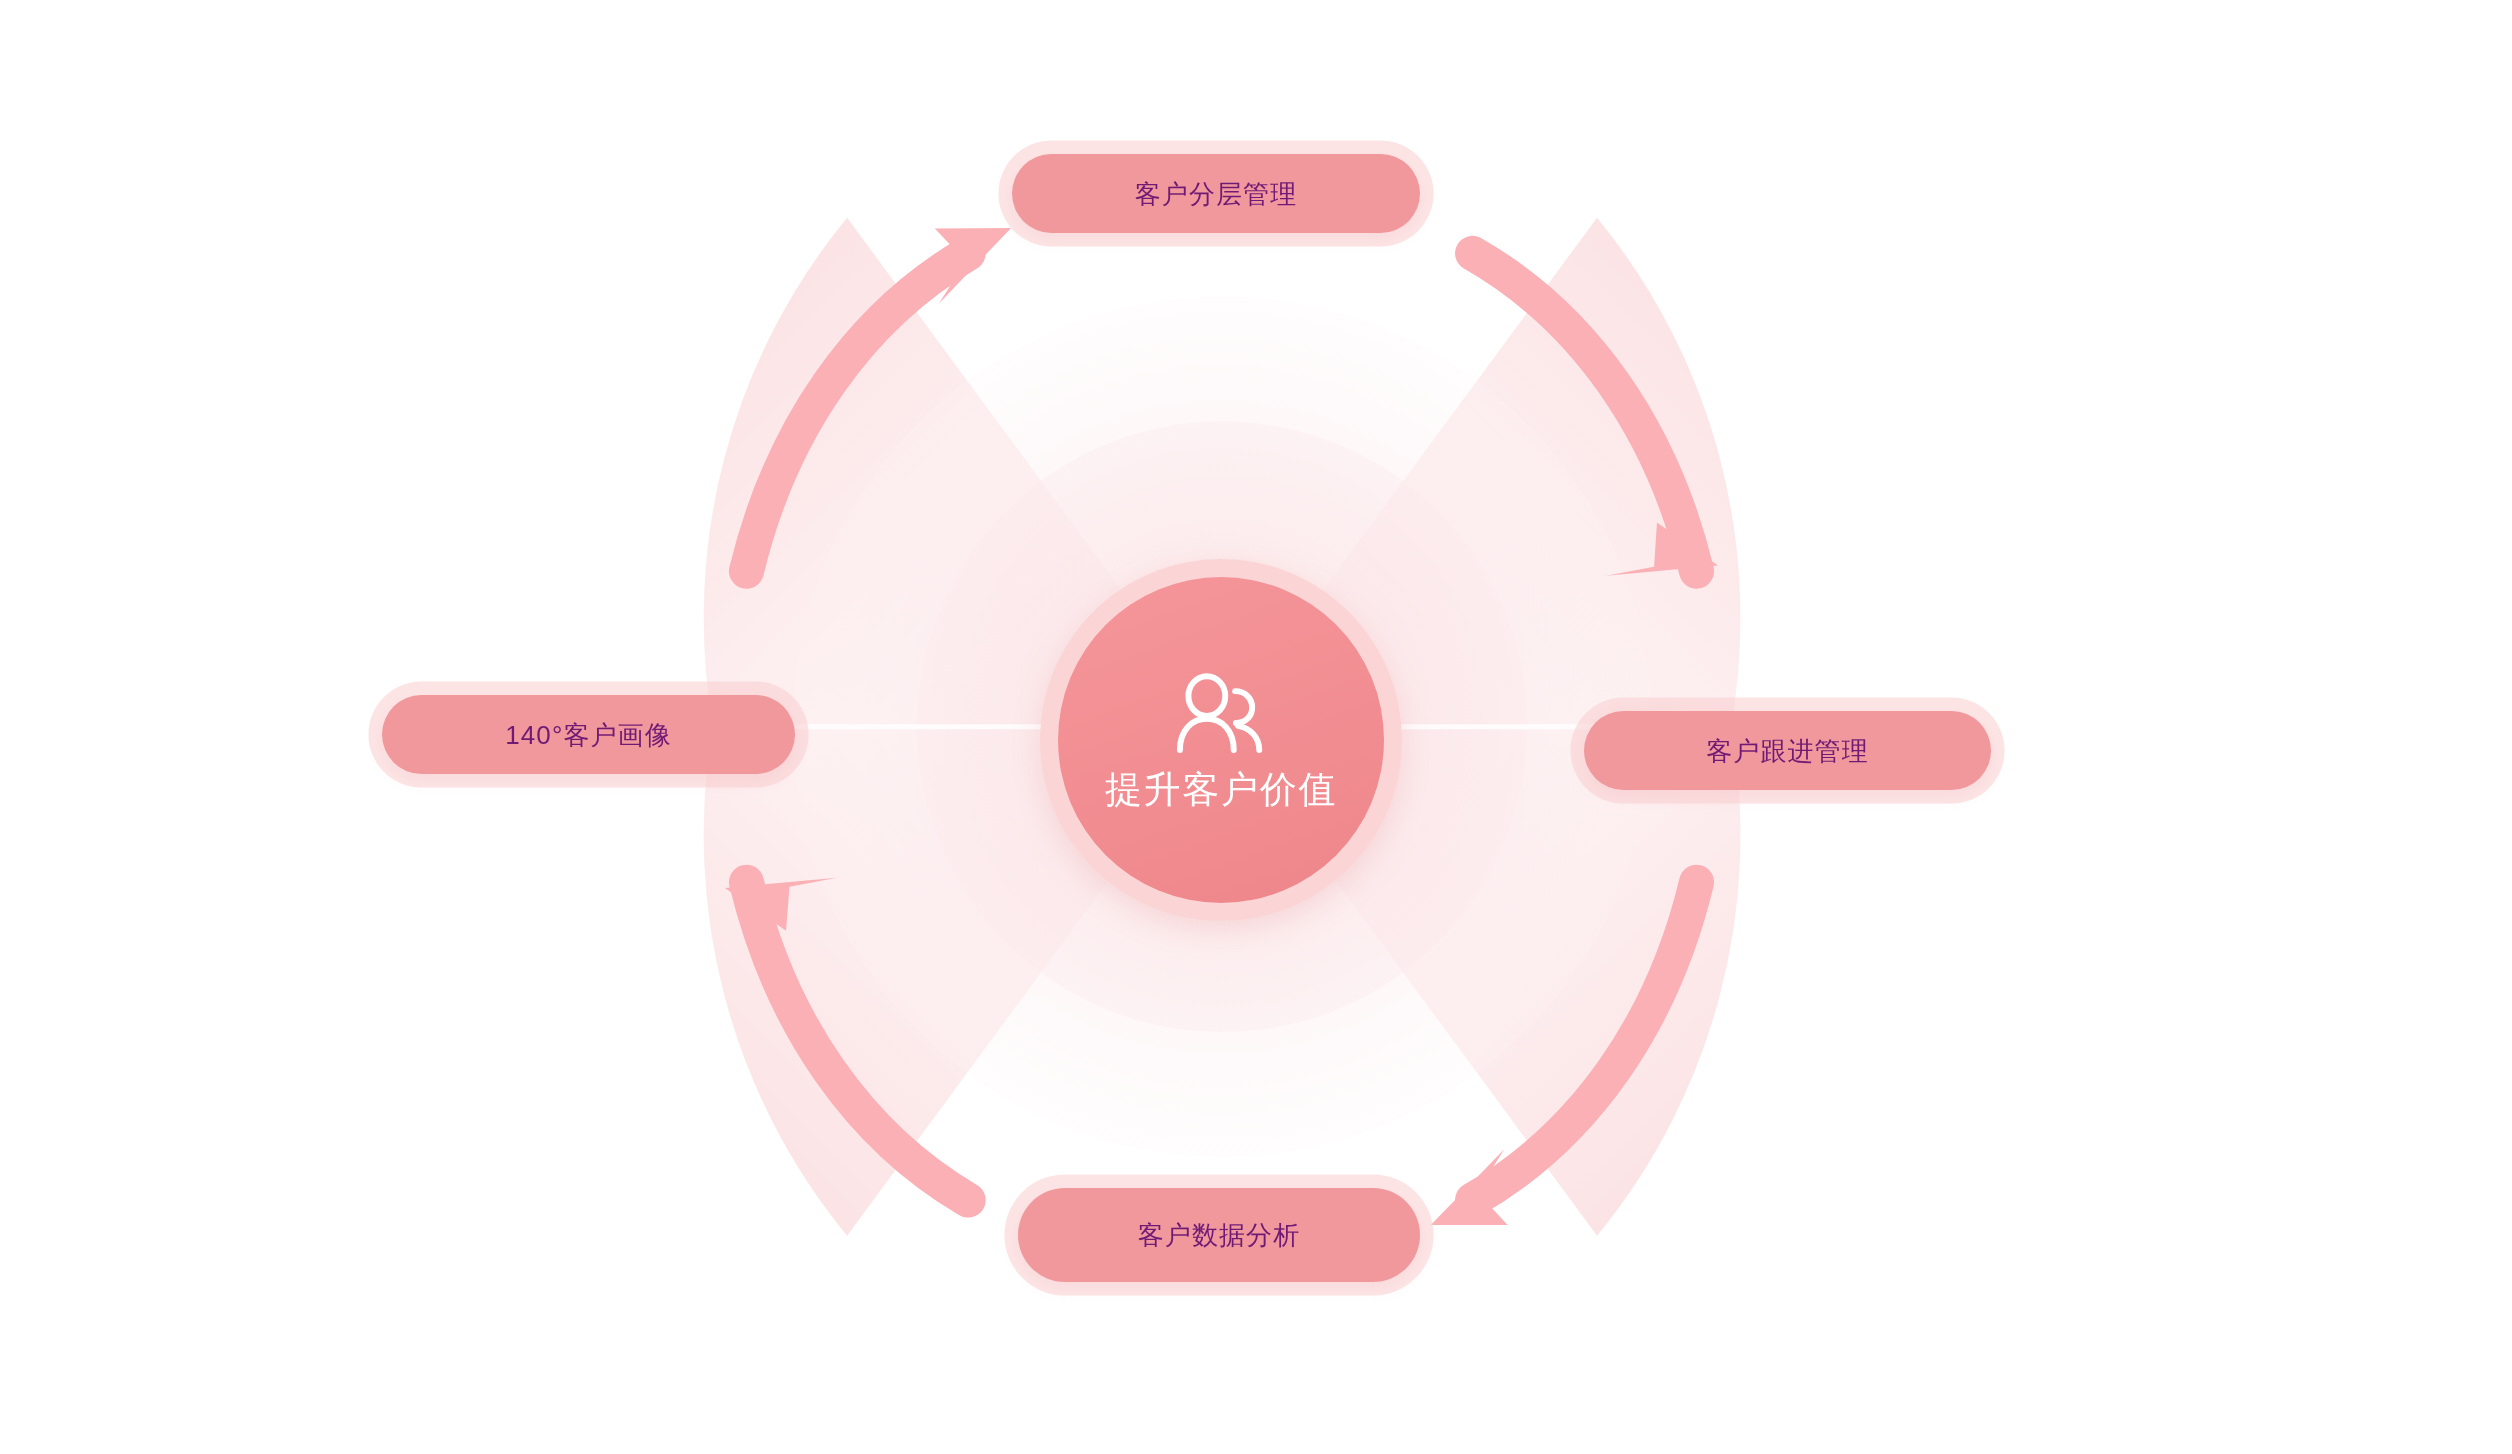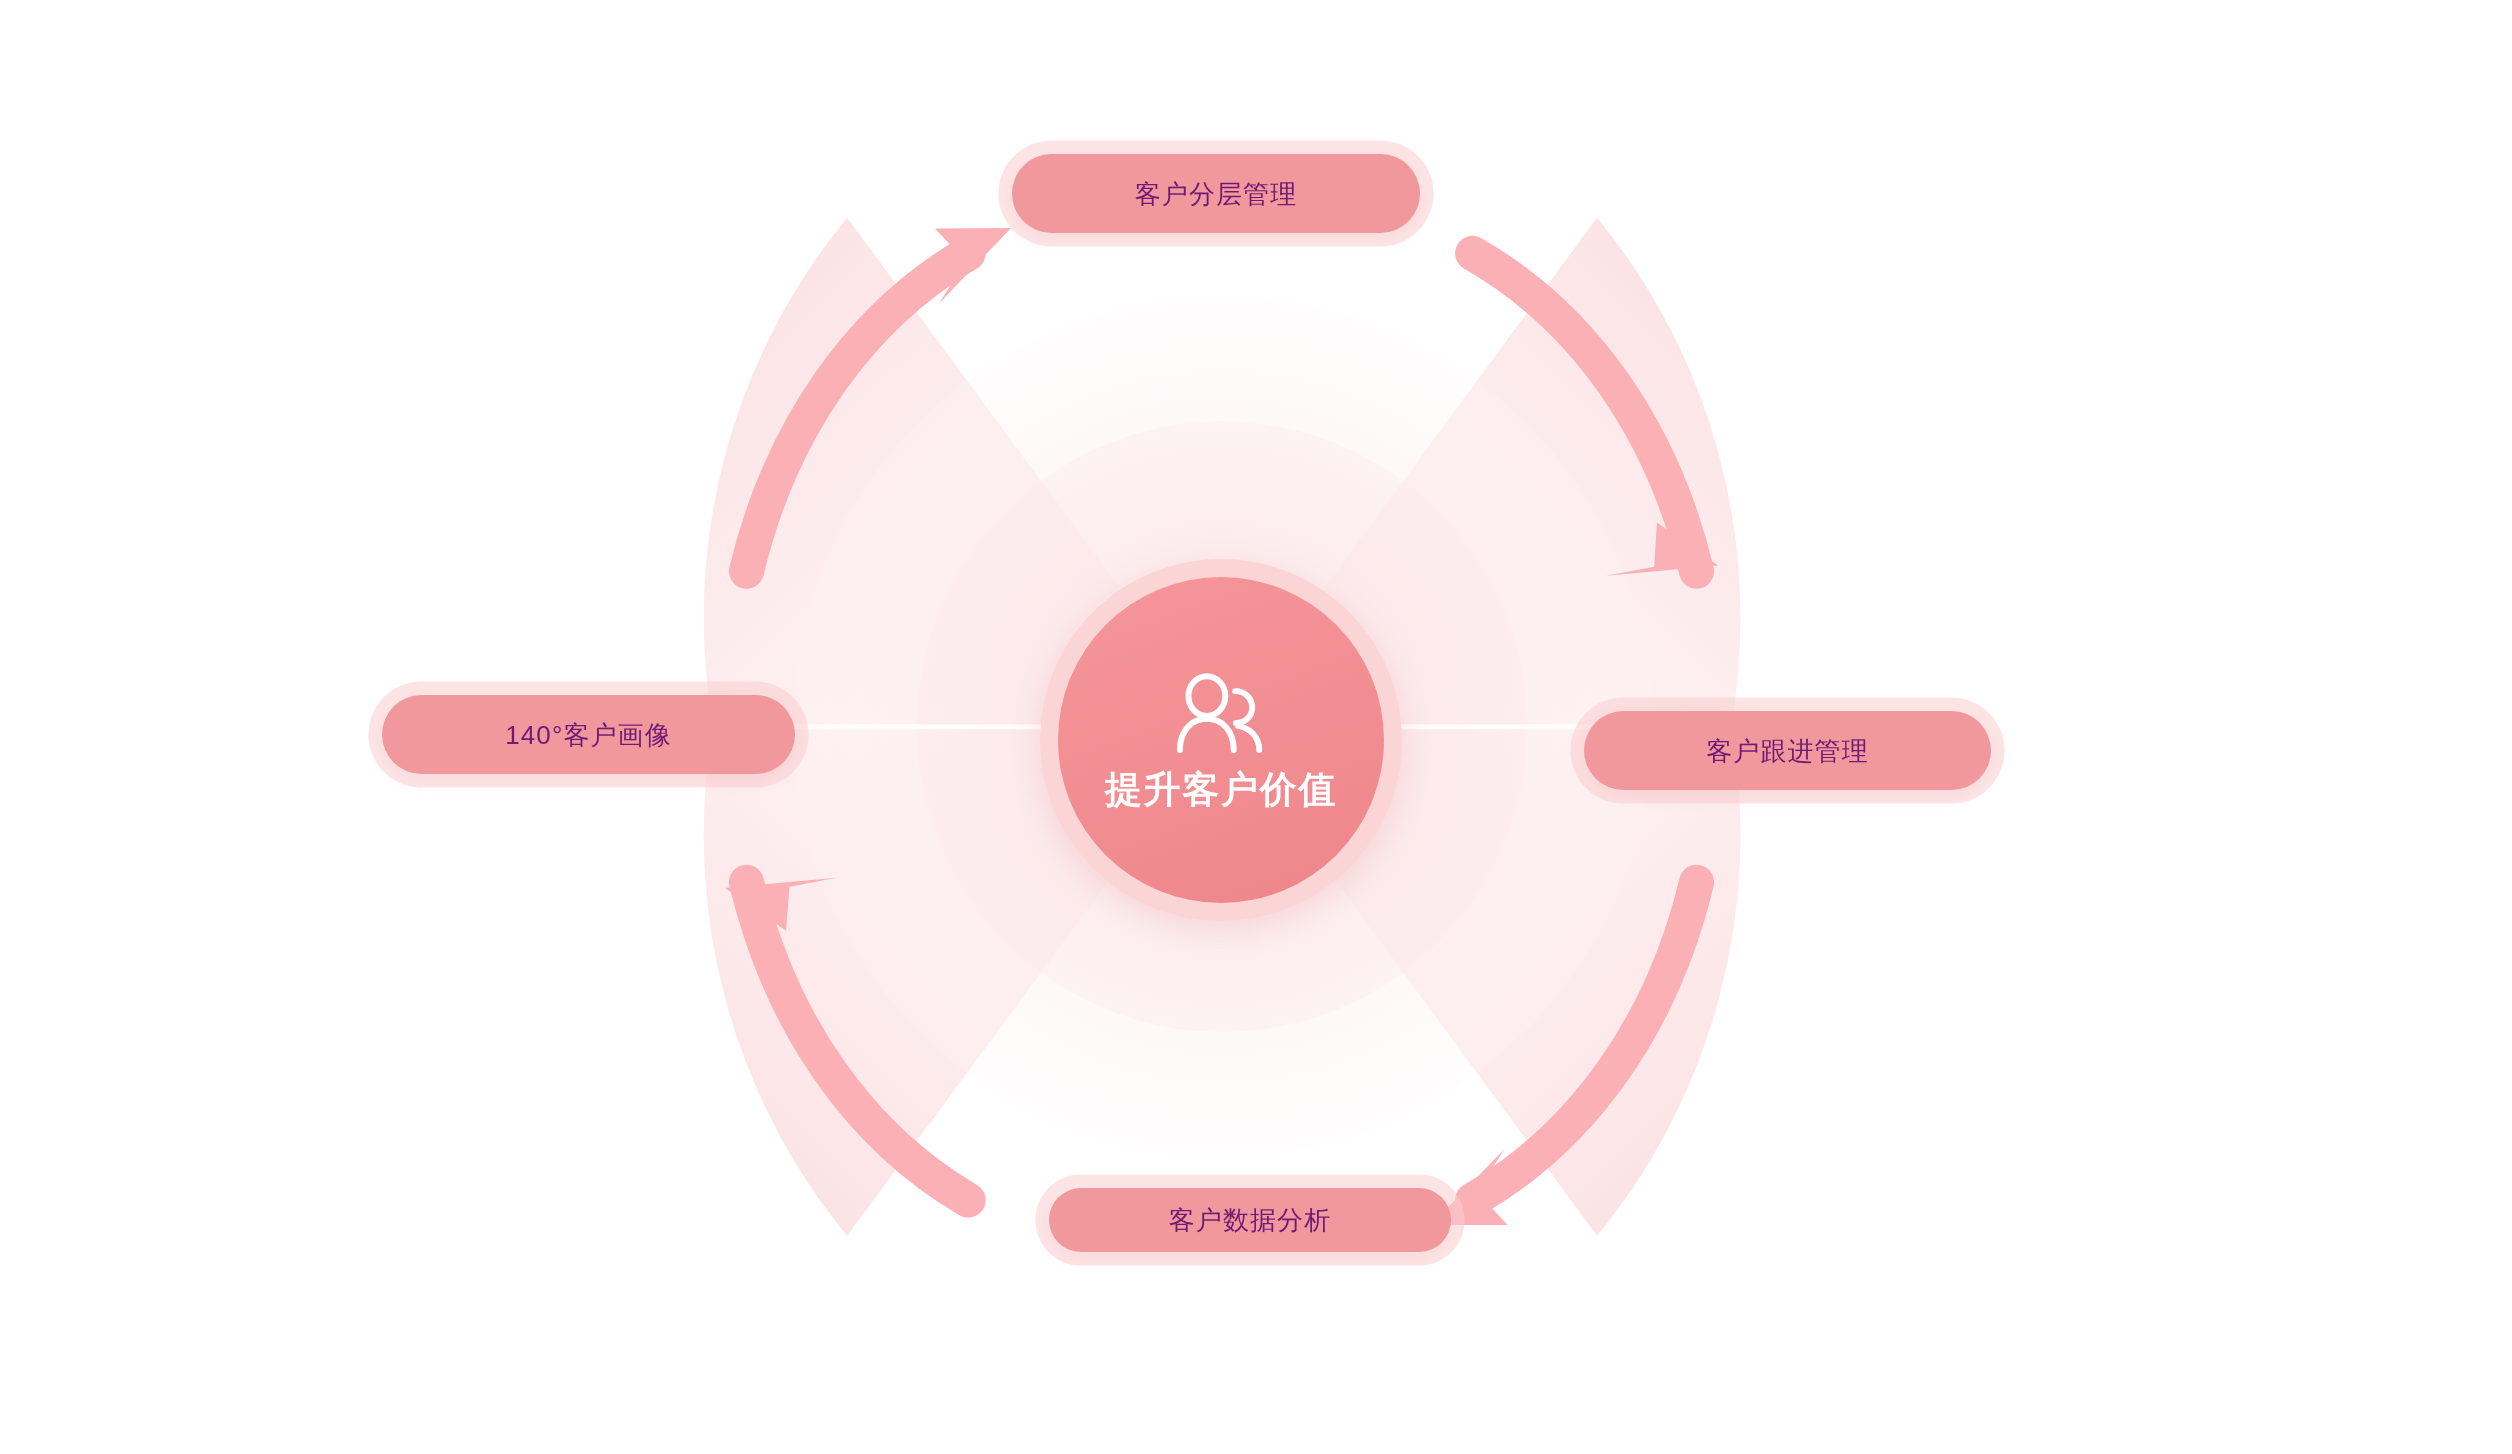--- a/index.html
+++ b/index.html
@@ -43,21 +43,21 @@
     letter-spacing: 1.1px;
   }
   .pill-label {
     font-size: 26px;
     line-height: 1;
     color: #701a75;
     font-weight: 400;
   }
   #pill-top    { left: 1012px; top: 154px;  width: 408px;  height: 79px; }
   #pill-right  { left: 1584px; top: 711px; width: 407px;  height: 79px; }
-  #pill-bottom { left: 1049px; top: 1188px; width: 402px;  height: 64px; }
+  #pill-bottom { left: 1018px; top: 1188px; width: 402px;  height: 94px; }
   #pill-left   { left: 382px;  top: 695px; width: 413px;  height: 79px; }
 
   
   #center-node {
     position: absolute;
     left: 1040px;
     top: 559px;
     width: 362px;
     height: 362px;
     border-radius: 50%;
@@ -80,21 +80,21 @@
   #center-icon-wrap {
     width: 107px;
     height: 85px;
     margin-bottom: 14.7px;
     display: flex;
     align-items: center;
     justify-content: center;
   }
   #center-label {
     font-size: 37px;
-    font-weight: bold;
+    font-weight: normal;
     color: #ffffff;
     letter-spacing: 1.7px;
     line-height: 1;
   }
 </style>
 </head>
 <body>
 
 <div id="stage">
 

